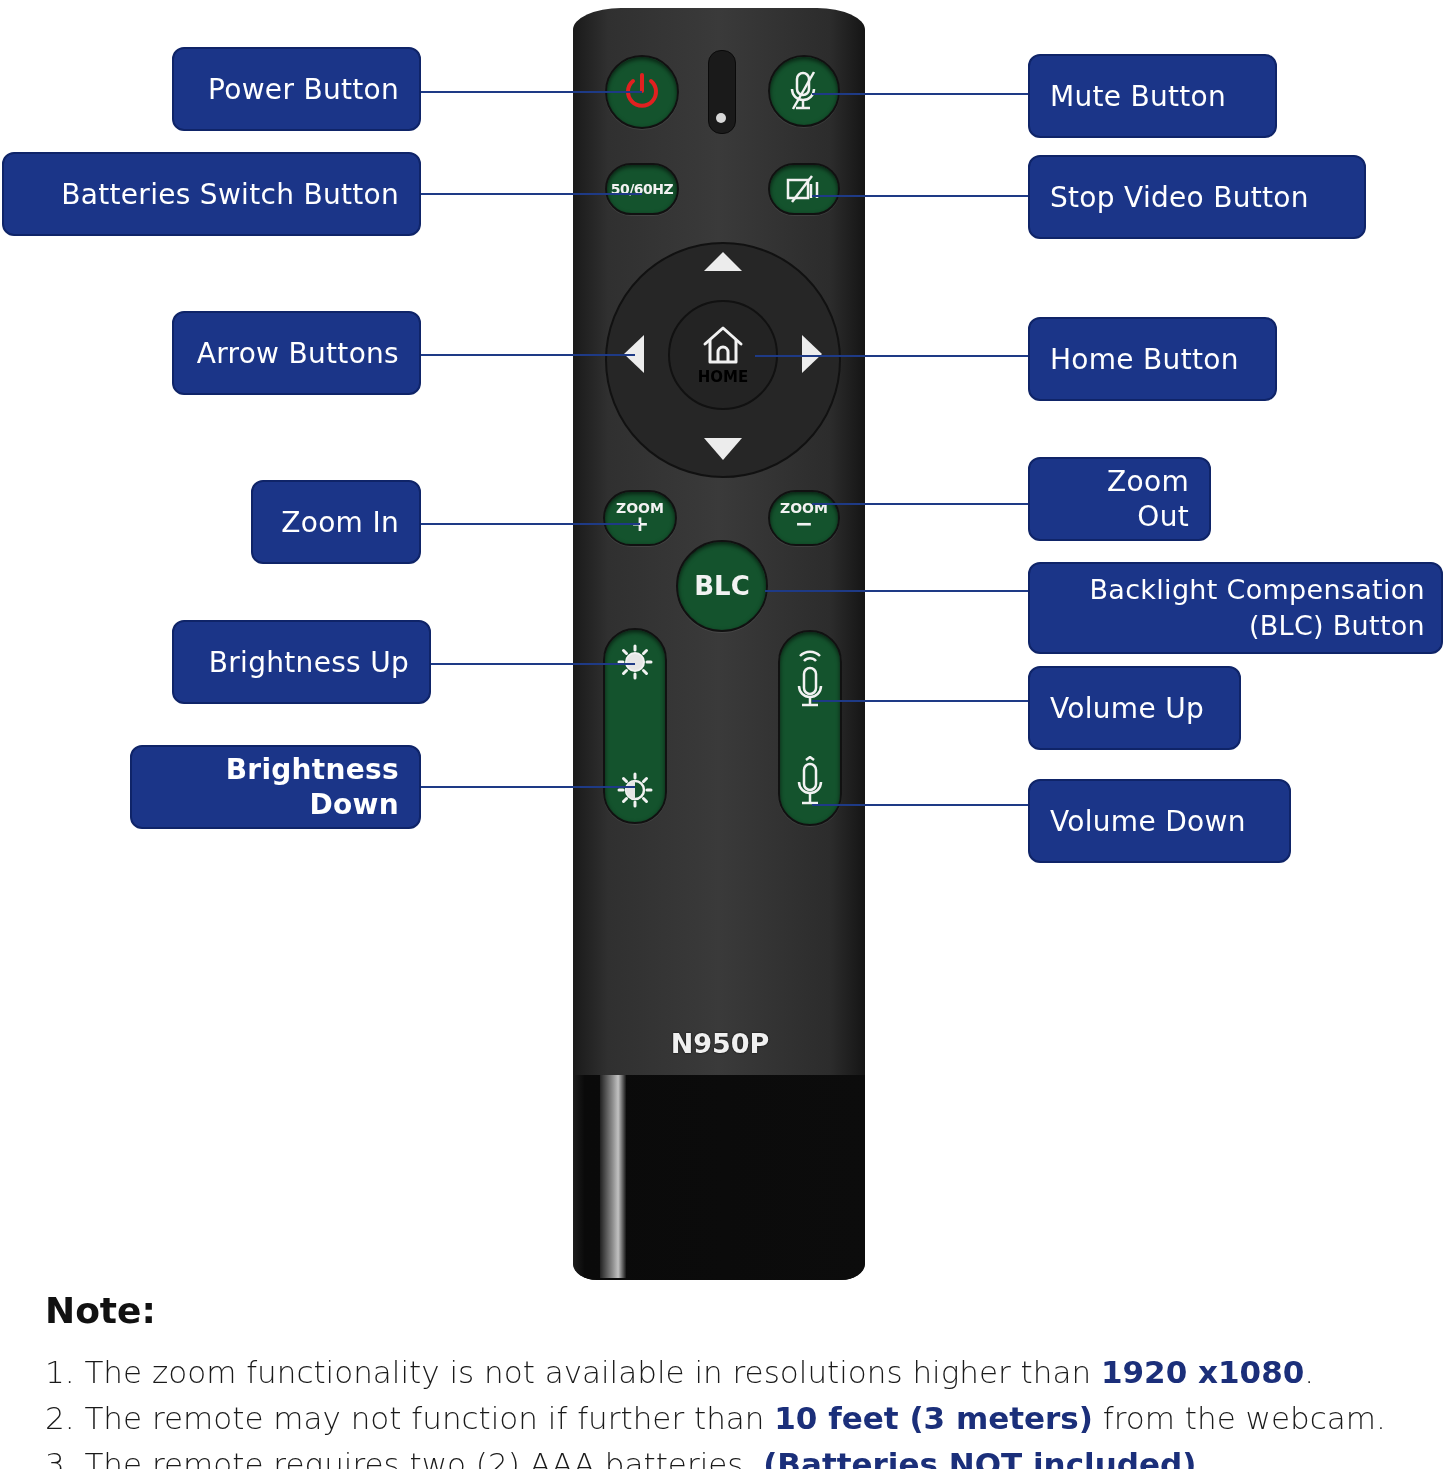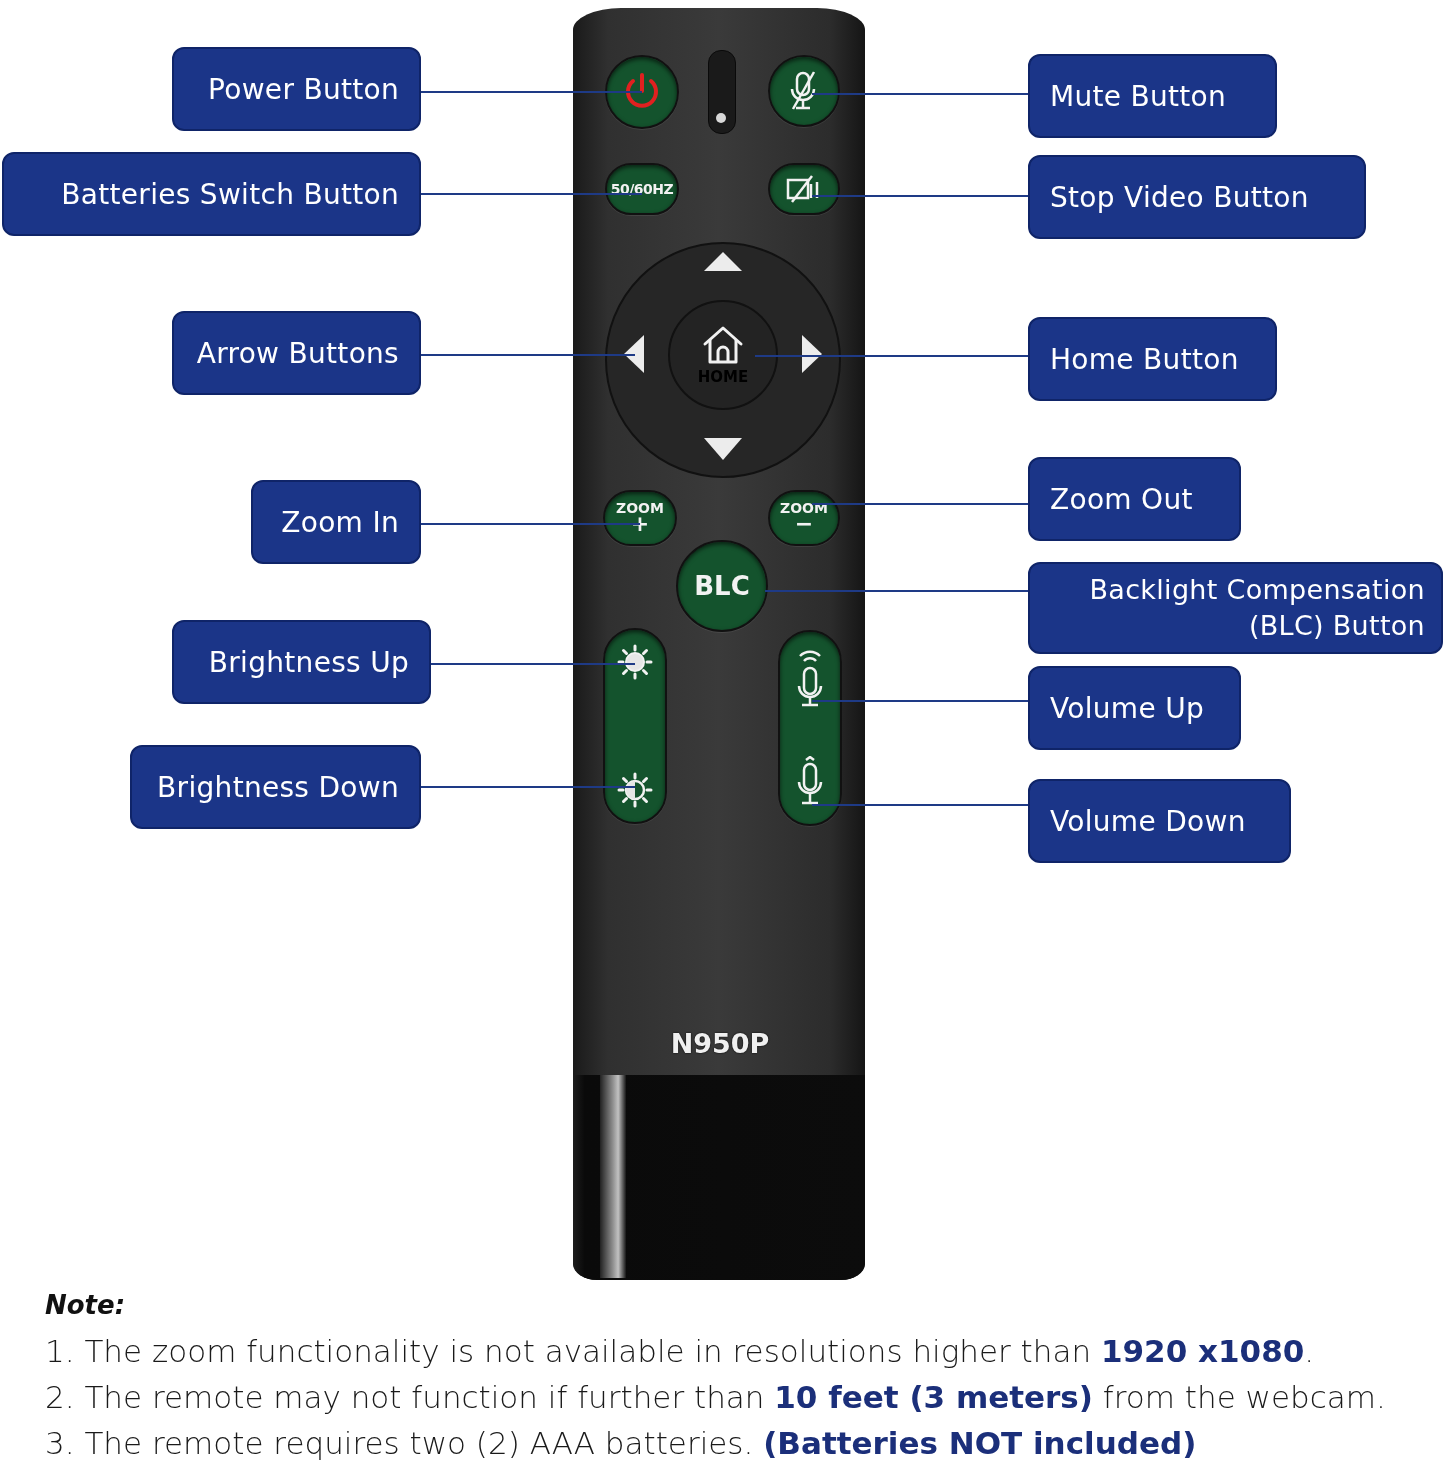--- a/index.html
+++ b/index.html
@@ -29,21 +29,21 @@
           background:#232323; border:2px solid #111; box-sizing:border-box;
           display:flex; flex-direction:column; align-items:center; justify-content:center; }
   .arrow { position:absolute; width:0; height:0; }
   .btn-text { font-weight:bold; font-family:"DejaVu Sans", sans-serif; }
   .led-slot { position:absolute; left:708px; top:50px; width:26px; height:82px; background:#1a1a1a;
               border-radius:13px; border:1px solid #0a0a0a; }
   .led { position:absolute; left:716px; top:113px; width:10px; height:10px; border-radius:50%; background:#d8d8d8; }
   .model { position:absolute; left:620px; top:1028px; width:200px; text-align:center; color:#f0f0f0;
            font-weight:bold; font-size:27px; text-shadow:0 0 2px #000; }
   .notes { position:absolute; left:45px; top:1290px; width:1400px; }
-  .notes h3 { margin:0 0 8px 0; font-size:26px; font-weight:bold; color:#111; font-family:"DejaVu Sans", sans-serif;font-style:italic; }
+  .notes h3 { margin:0 0 18px 0; font-size:36px; font-weight:bold; color:#111; font-family:"DejaVu Sans", sans-serif; }
   .note-line { font-size:31px; color:#1a1a1a; line-height:46px; white-space:nowrap;
                font-family:"DejaVu Sans", sans-serif; font-weight:300; }
   .em { color:#1b2f7a; font-weight:bold; }
 </style>
 </head>
 <body>
 
 <div class="remote"></div>
 <div class="remote-tip"></div>
 <div class="tip-shine"></div>
@@ -183,34 +183,34 @@
 </div>
 <div class="label right-align" style="left:172px;top:311px;width:249px;height:84px;">
   <span>Arrow Buttons</span>
 </div>
 <div class="label right-align" style="left:251px;top:480px;width:170px;height:84px;">
   <span>Zoom In</span>
 </div>
 <div class="label right-align" style="left:172px;top:620px;width:259px;height:84px;padding-left:28px;">
   <span>Brightness Up</span>
 </div>
-<div class="label right-align" style="left:130px;top:745px;width:291px;height:84px;">
+<div class="label right-align" style="left:130px;top:745px;width:291px;height:84px;font-weight:bold;">
   <span>Brightness Down</span>
 </div>
 
 <div class="label" style="left:1028px;top:54px;width:249px;height:84px;">
   <span>Mute Button</span>
 </div>
 <div class="label" style="left:1028px;top:155px;width:338px;height:84px;">
   <span>Stop Video Button</span>
 </div>
 <div class="label" style="left:1028px;top:317px;width:249px;height:84px;">
   <span>Home Button</span>
 </div>
-<div class="label" style="left:1028px;top:457px;width:213px;height:84px;">
+<div class="label" style="left:1028px;top:457px;width:183px;height:84px;">
   <span>Zoom Out</span>
 </div>
 <div class="label" style="left:1028px;top:562px;width:415px;height:92px;padding:0 16px 0 22px;">
   <span style="font-size:27px;line-height:36px;">Backlight Compensation (BLC) Button</span>
 </div>
 <div class="label" style="left:1028px;top:666px;width:213px;height:84px;">
   <span>Volume Up</span>
 </div>
 <div class="label" style="left:1028px;top:779px;width:263px;height:84px;">
   <span>Volume Down</span>

